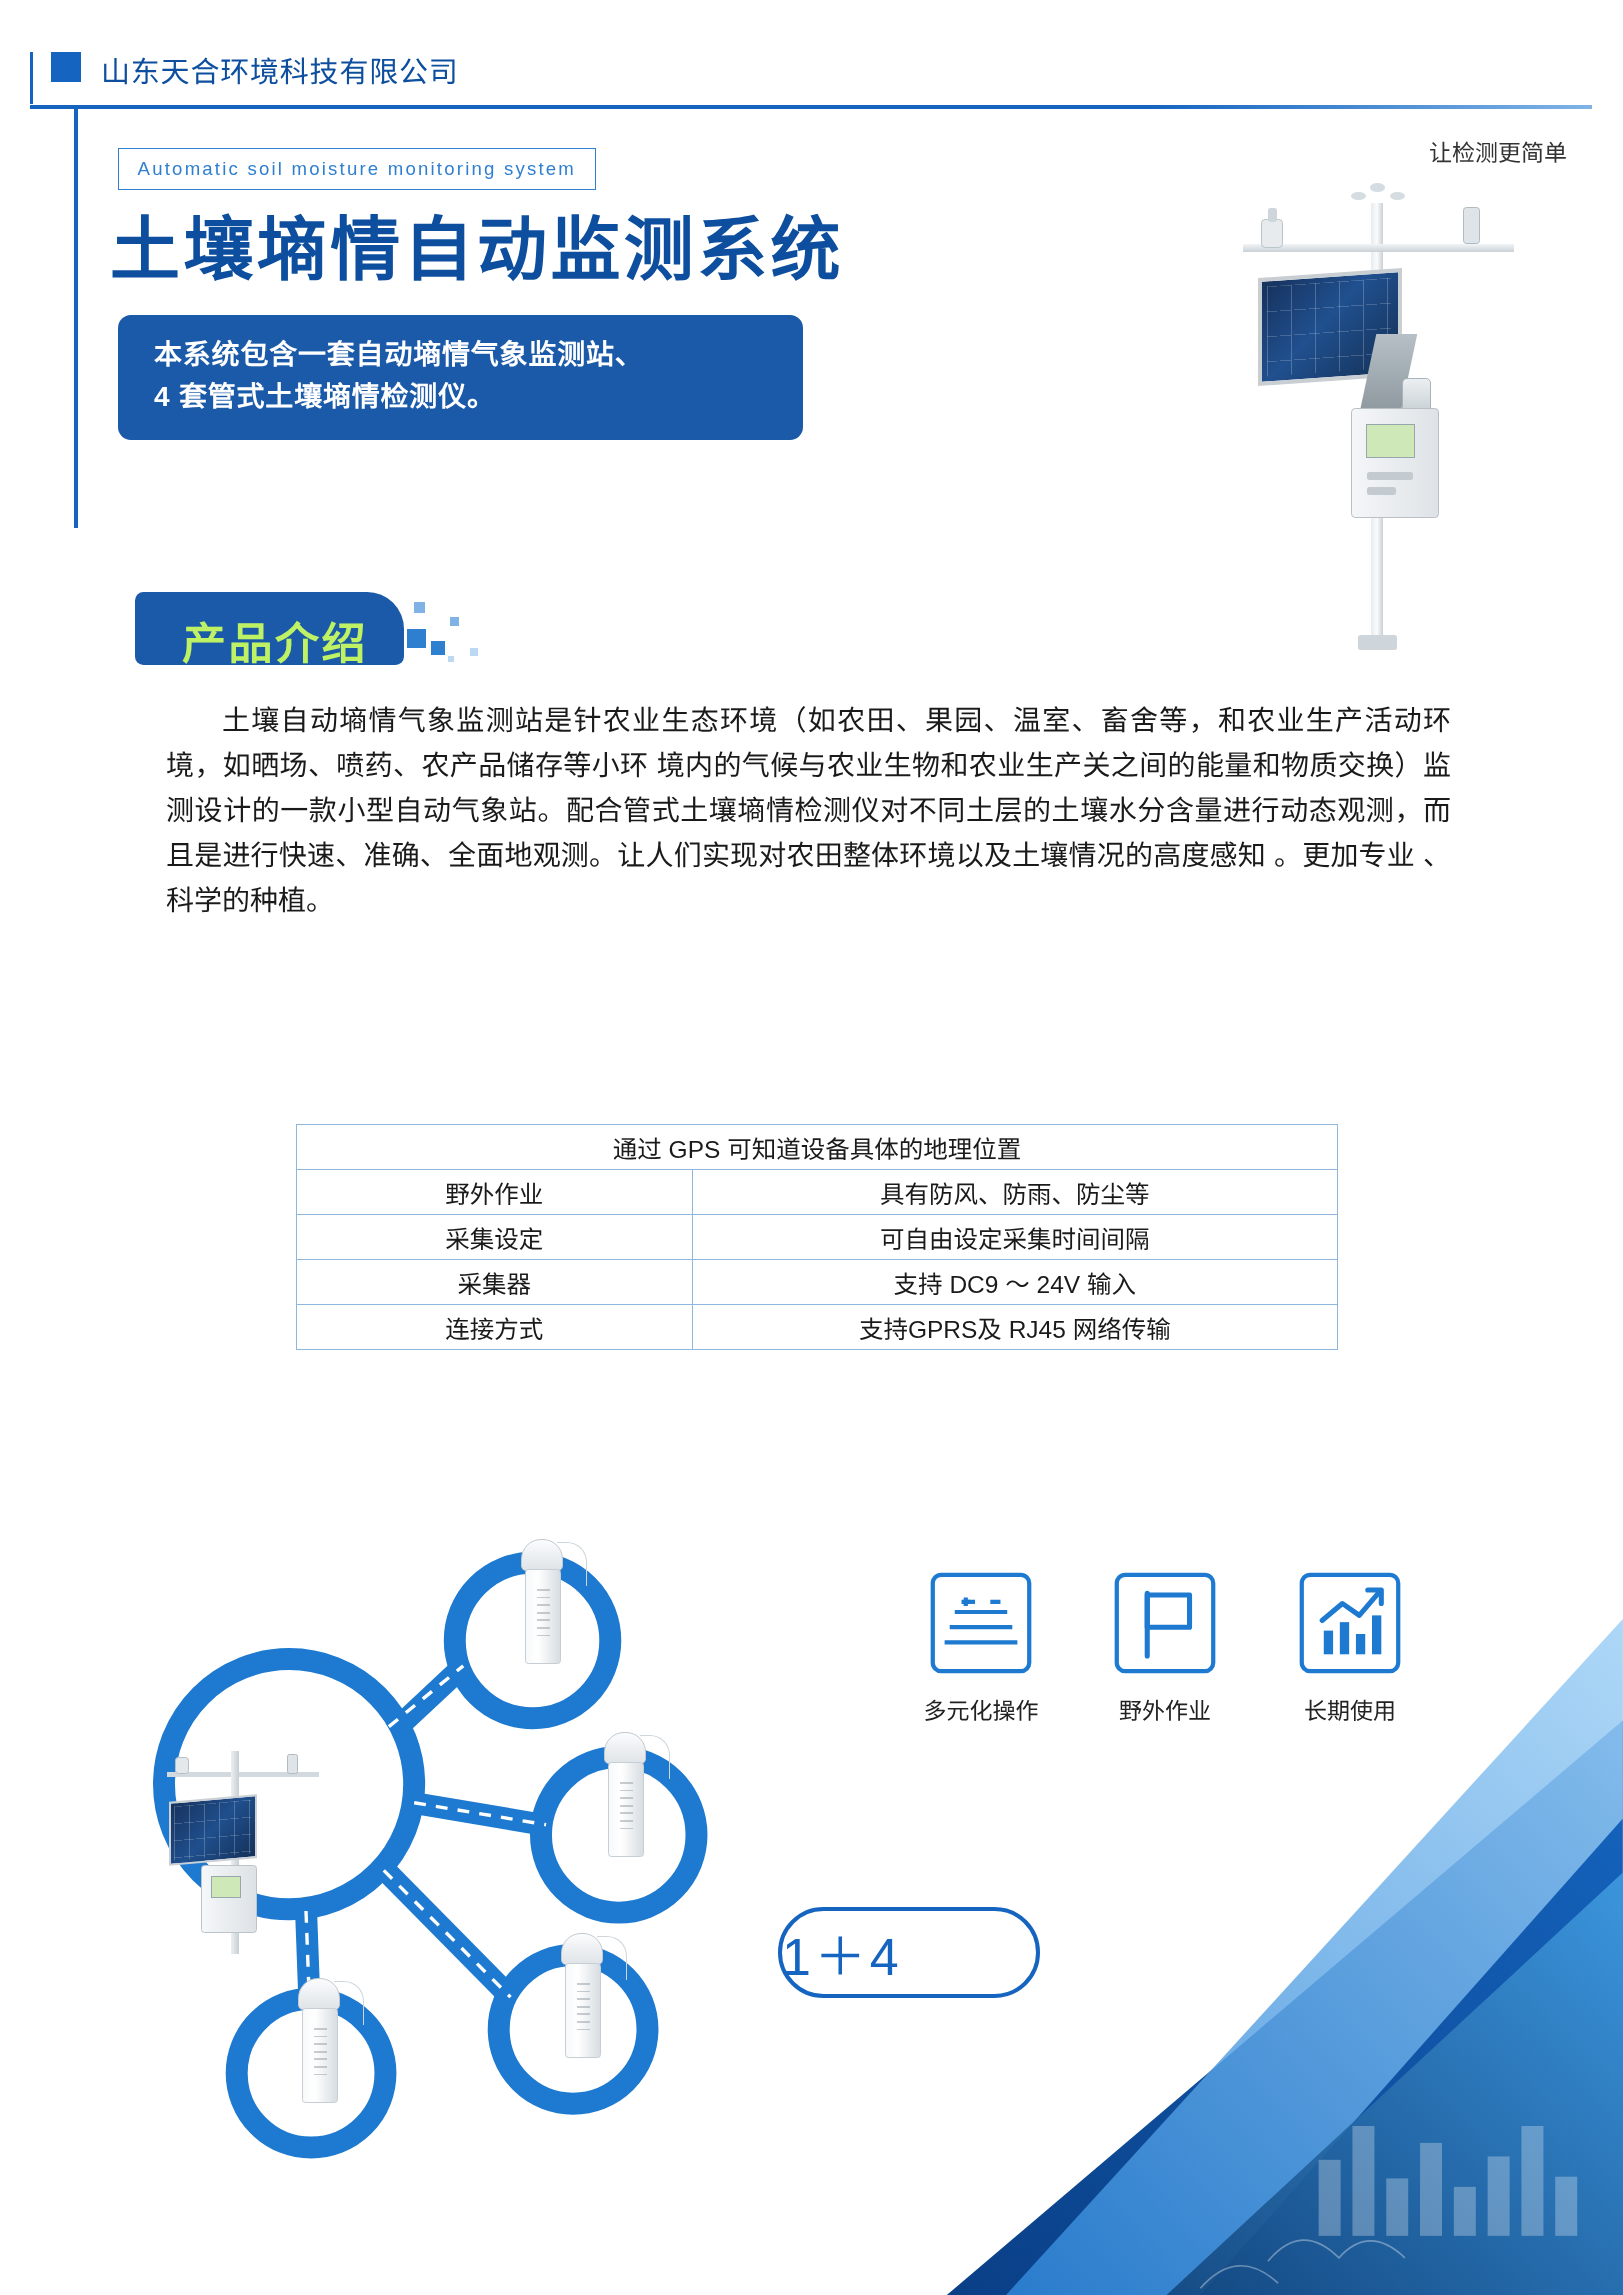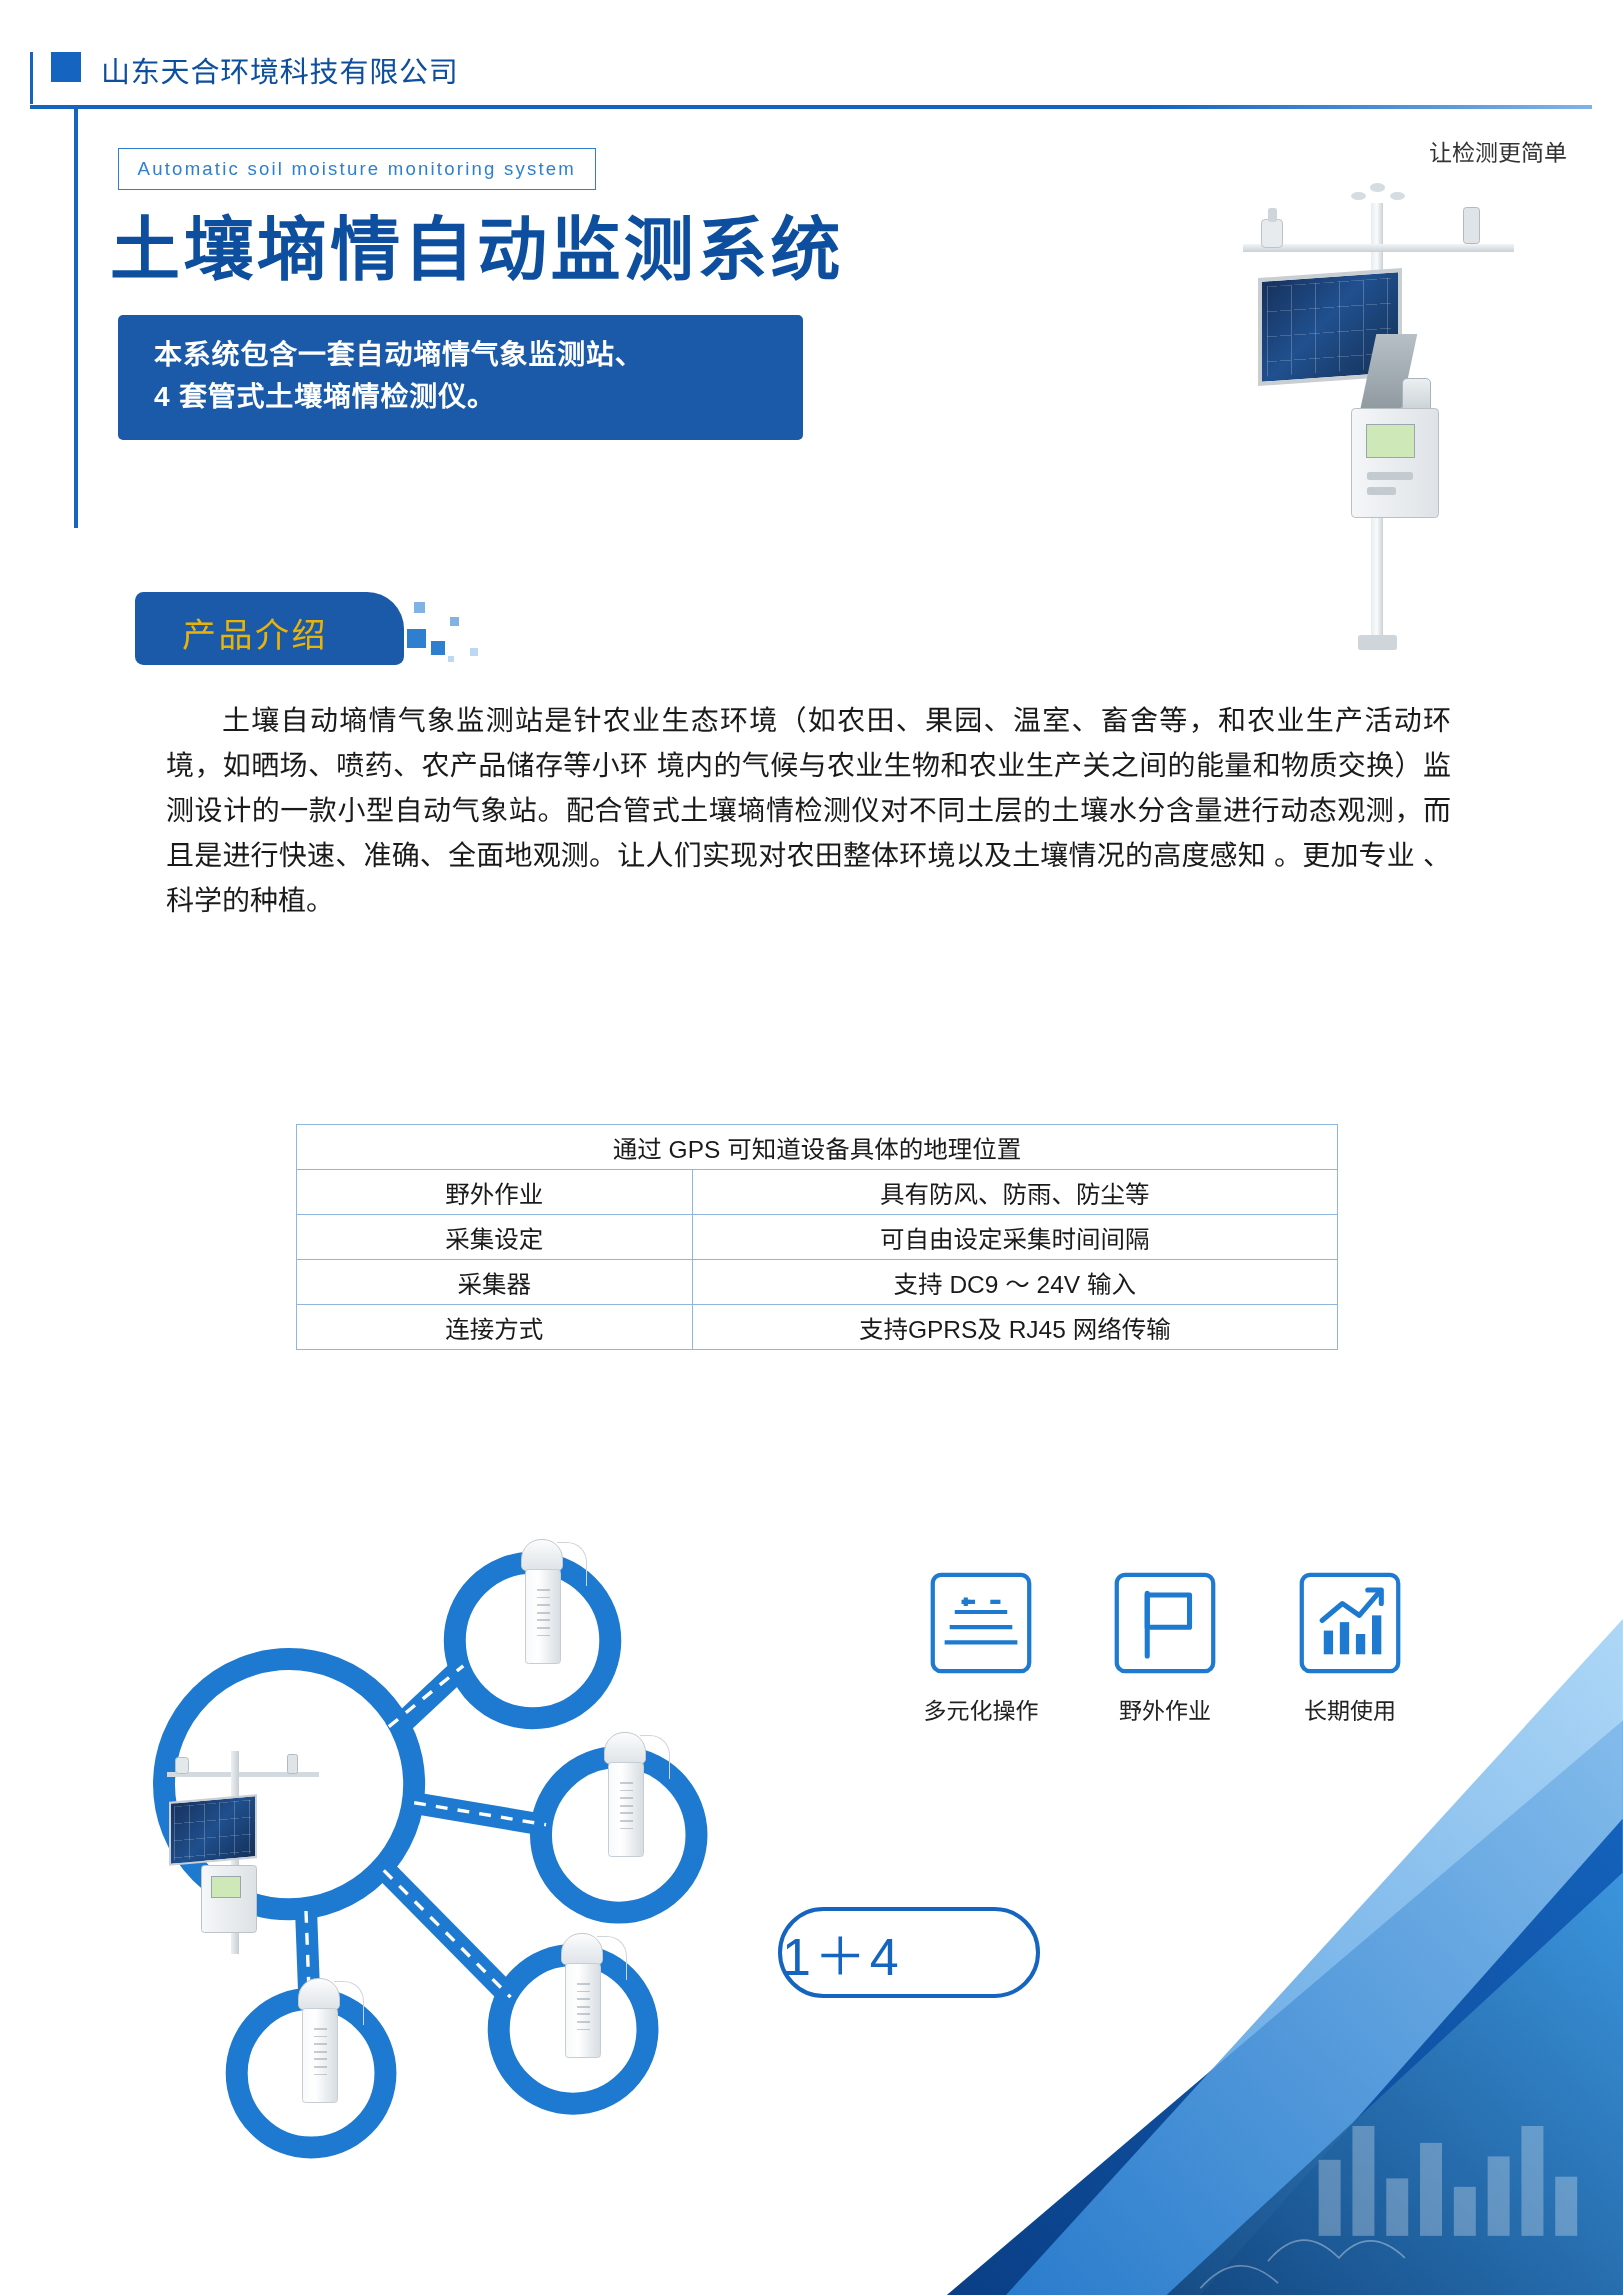--- a/index.html
+++ b/index.html
@@ -78,21 +78,21 @@
     font-weight: bold;
     color: #0d4f9e;
     letter-spacing: 3.4px;
     white-space: nowrap;
   }
   .blue-banner {
     position: absolute;
     left: 118px; top: 315px;
     width: 685px;
     background: #1a5aa8;
-    border-radius: 5px;
+    border-radius: 13px;
     padding: 18.6px 25px 22px 36px;
   }
   .blue-banner div {
     color: #ffffff;
     font-size: 28px;
     font-weight: bold;
     line-height: 42px;
     letter-spacing: 0.8px;
     white-space: nowrap;
   }
@@ -198,21 +198,21 @@
     width: 296px; height: 73px;
   }
   .sect .plate {
     position: absolute; left: 0; top: 0;
     width: 269px; height: 73px;
     background: #1a5aa8;
     border-radius: 8.5px 37px 8.5px 8.5px;
   }
   .sect .plate span {
     position: absolute; left: 47px; top: 16px;
-    color: #eab308; font-size: 34px; font-weight: normal; letter-spacing: 2.5px;
+    color: #bef264; font-size: 44px; font-weight: bold; letter-spacing: 2.5px;
     white-space: nowrap;
   }
   .sect .deco i {
     position: absolute;
     background: #2f7fd0;
   }
   .sect .deco i.d1 { left: 272px; top: 37px; width: 18.6px; height: 18.6px; }
   .sect .deco i.d2 { left: 296px; top: 49px; width: 13.5px; height: 13.5px; }
   .sect .deco i.d3 { left: 279px; top: 10px; width: 11px; height: 11px; background:#7fb3e6;}
   .sect .deco i.d4 { left: 315px; top: 25px; width: 8.5px; height: 8.5px; background:#7fb3e6;}

